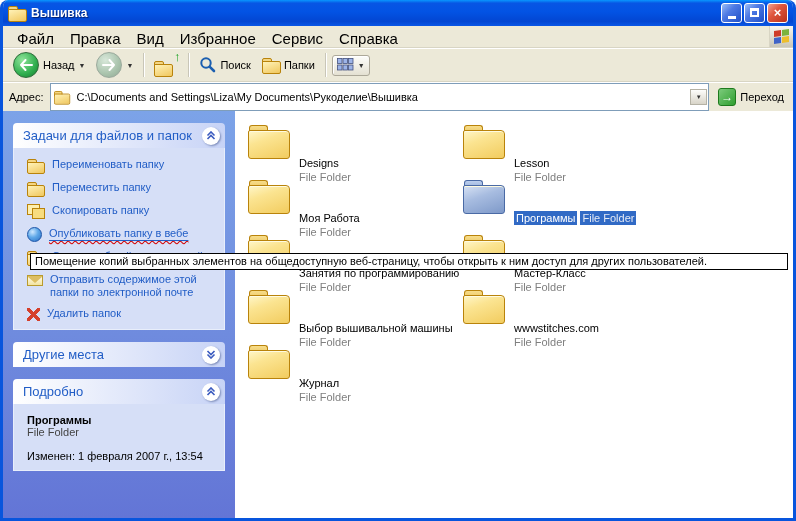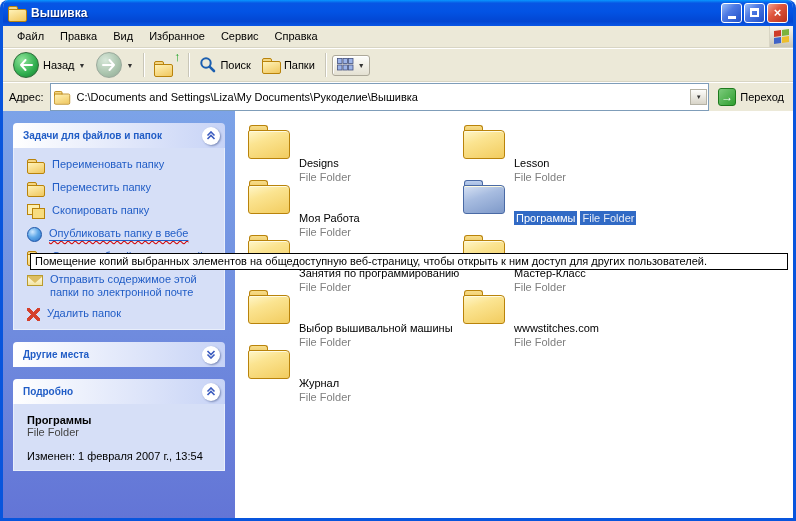--- a/index.html
+++ b/index.html
@@ -19,21 +19,21 @@
   .title-text { flex:1; color:#fff; font-size:12px; font-weight:bold; text-shadow:1px 1px 1px rgba(0,0,40,.6); }
   .winbtns { display:flex; gap:2px; }
   .winbtn { width:21px; height:20px; border-radius:3px; border:1px solid #fff; color:#fff; text-align:center; cursor:pointer; }
   .btn-min,.btn-max { background:linear-gradient(135deg,#9CBEF7 0%,#4E7AE4 40%,#2050C8 100%); }
   .btn-close { background:linear-gradient(135deg,#F2A391 0%,#E0573E 40%,#B8321C 100%); font-weight:bold; font-size:13px; line-height:18px; }
   .glyph-min { display:block; width:8px; height:3px; background:#fff; margin:12px auto 0; }
   .glyph-max { display:block; width:9px; height:9px; border:2px solid #fff; border-top-width:3px; margin:4px auto; }
 
   
   .menubar { height:22px; flex:0 0 22px; background:#ECE9D8; display:flex; align-items:stretch; padding-left:6px; border-bottom:1px solid #D8D5C4; }
-  .menu-item { font-size:11px; padding:4px 8px 4px 8px; cursor:pointer; }
+  .menu-item { font-size:15px; padding:4px 8px 4px 8px; cursor:pointer; }
   .menubar-flag { margin-left:auto; width:24px; background:linear-gradient(180deg,#F7F6F1,#C9C6B8); border-left:1px solid #D8D5C4; display:flex; align-items:center; justify-content:center; }
   .flag { position:relative; width:15px; height:13px; transform:skewY(-8deg); }
   .flag span { position:absolute; width:7px; height:6px; }
   .f-red   { left:0; top:0; background:#CE3C2A; }
   .f-green { right:0; top:0; background:#7BB33E; }
   .f-blue  { left:0; bottom:0; background:#3F63C8; }
   .f-yellow{ right:0; bottom:0; background:#EDBE2C; }
 
   
   .toolbar { height:34px; flex:0 0 34px; background:#ECE9D8; display:flex; align-items:center; gap:3px; padding:0 6px; border-top:1px solid #FFFFFF; border-bottom:1px solid #D8D5C4; }
@@ -64,21 +64,21 @@
   .go-icon { width:18px; height:18px; border-radius:3px; background:linear-gradient(135deg,#7CCB7C,#2F9E2F); border:1px solid #1E7A1E; color:#fff; font-weight:bold; font-size:12px; line-height:16px; text-align:center; }
 
   
   .content { flex:1; min-height:0; display:flex; position:relative; }
 
   
   .sidebar { width:232px; flex:0 0 232px; background:linear-gradient(180deg,#7CA3E8 0%,#6F8BDE 55%,#6375D6 100%); padding:12px 10px; overflow:hidden; }
   .section { margin-bottom:12px; }
   .sec-header { height:25px; border-radius:4px 4px 0 0; background:linear-gradient(90deg,#FFFFFF 0%,#C7D3F6 100%);
     display:flex; align-items:center; justify-content:space-between; padding:0 5px 0 10px;
-    color:#215DC6; font-size:10px; font-weight:bold; cursor:pointer; }
+    color:#215DC6; font-size:13px; font-weight:normal; cursor:pointer; }
   .chev { width:18px; height:18px; border-radius:50%; background:#fff; display:flex; align-items:center; justify-content:center;
     box-shadow:1px 1px 2px rgba(30,50,110,.45); cursor:pointer; flex:0 0 18px; }
   .chev svg { display:block; }
   .chev.down svg { transform:rotate(180deg); }
   .sec-body { background:#D6DFF7; border:1px solid #E8EEFB; border-top:none; padding:10px 0 8px 13px; }
   .task-link { display:flex; align-items:flex-start; gap:7px; margin-bottom:8px; color:#215DC6; font-size:11px; line-height:13px; cursor:pointer; }
   .task-link:last-child { margin-bottom:0; }
   .hovered-link { text-decoration:underline; }
   .squiggle { text-decoration:underline wavy #D40000; text-decoration-skip-ink:none; text-underline-offset:3px; }
 

